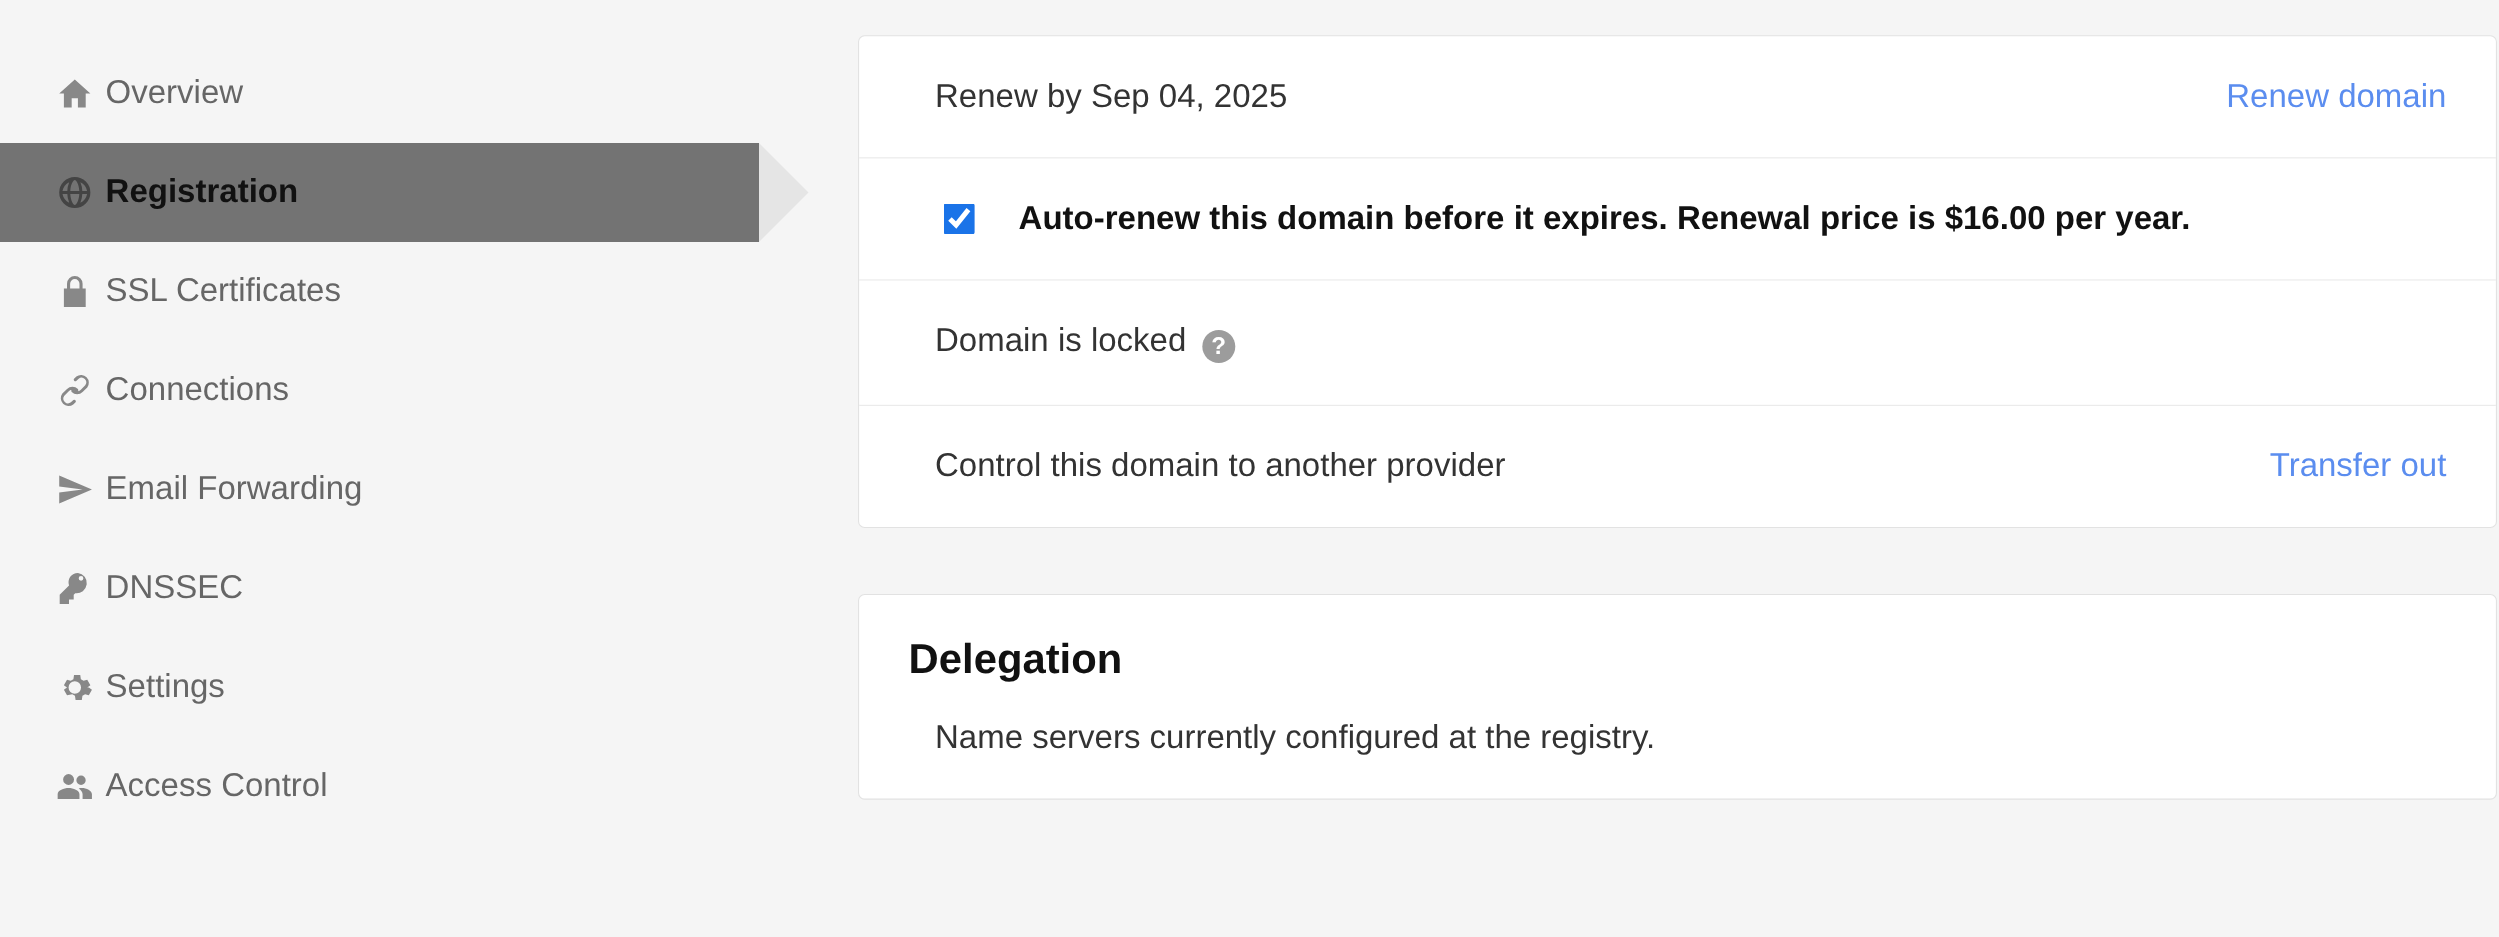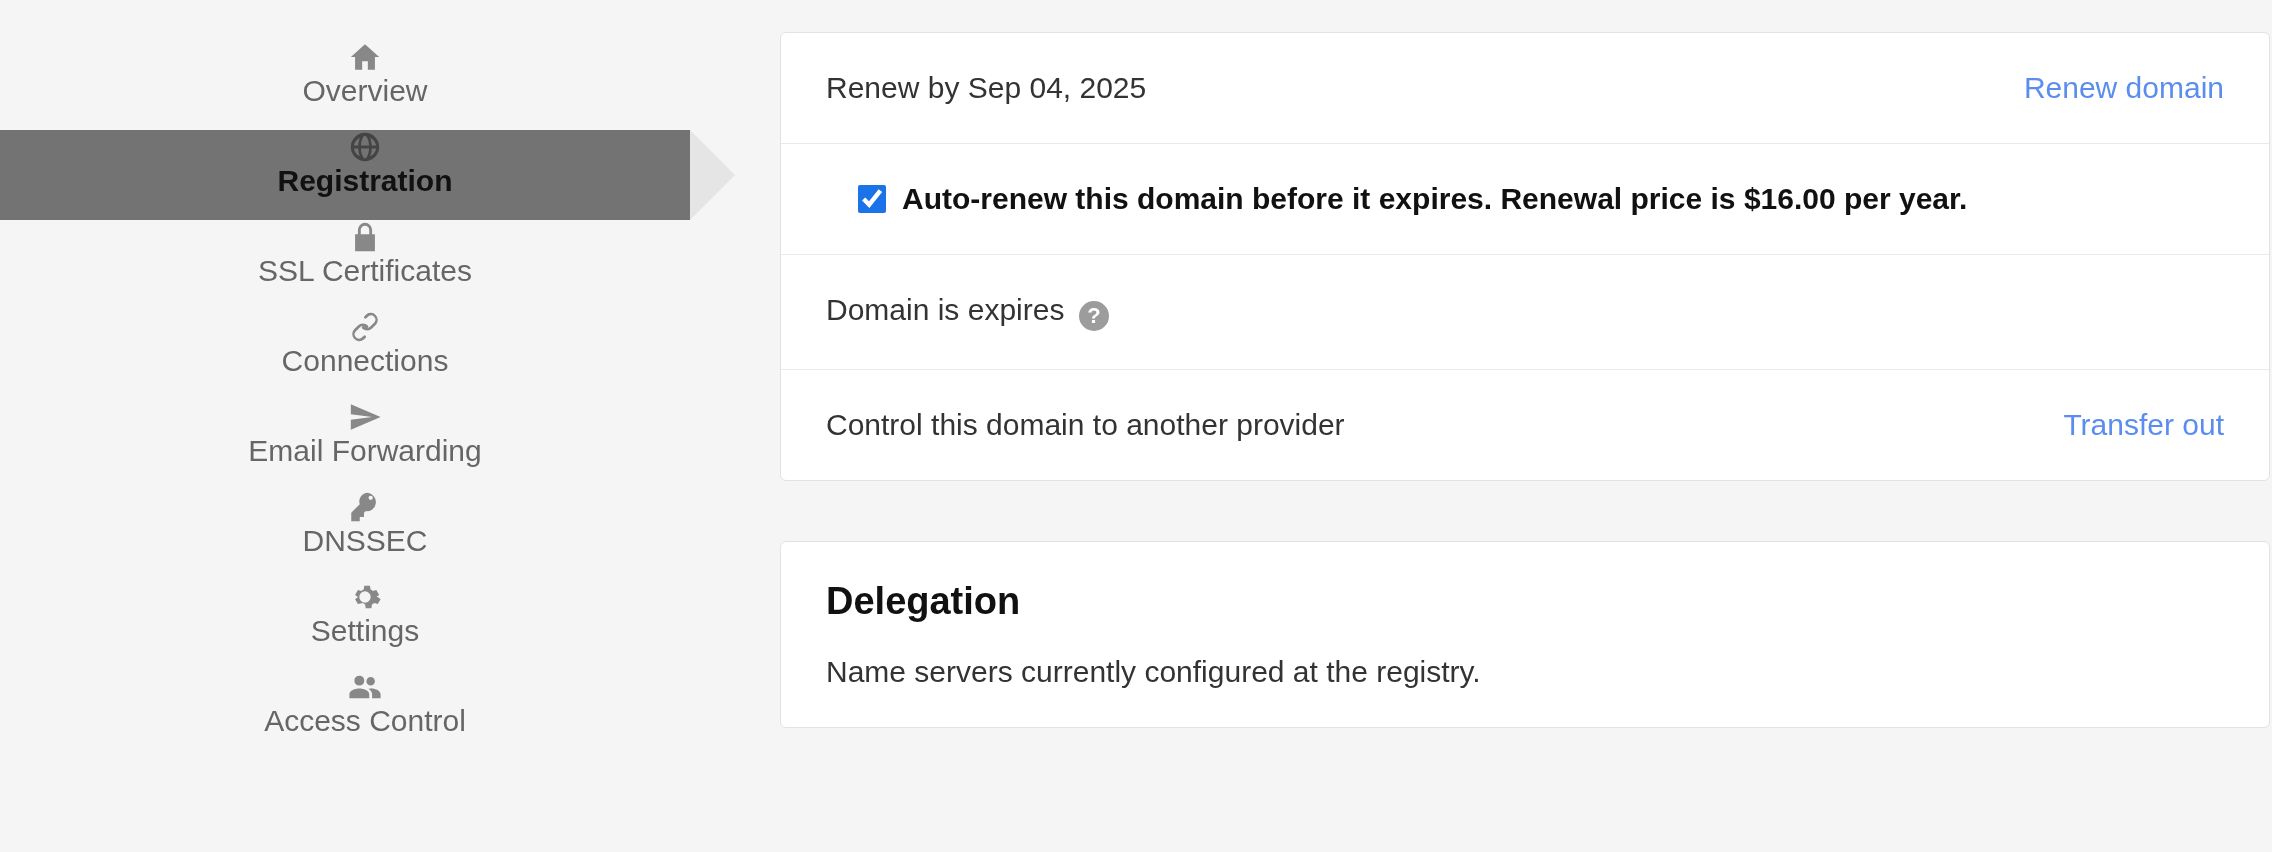--- a/index.html
+++ b/index.html
@@ -23,21 +23,20 @@
   }
   .nav-item {
     position: relative;
     display: flex;
     align-items: center;
     height: 90px;
     padding-left: 40px;
     cursor: pointer;
     color: #666;
     font-size: 30px;
-    flex-direction: column;
   }
   .nav-item .icon-slot {
     width: 56px;
     display: flex;
     justify-content: center;
     flex-shrink: 0;
   }
   .nav-item .icon-slot svg {
     width: 34px;
     height: 34px;
@@ -86,20 +85,21 @@
     margin-bottom: 32px;
   }
   .row {
     display: flex;
     justify-content: space-between;
     align-items: center;
   }
   .body-text {
     font-size: 30px;
     color: #333;
+    margin-left: 24px;
   }
   .link {
     font-size: 30px;
     font-weight: 400;
     color: #5b8def;
     cursor: pointer;
   }
   .checkbox-row {
     display: flex;
     align-items: center;
@@ -240,21 +240,21 @@
       </div>
 
       <div class="card-section">
         <label class="checkbox-row">
           <input type="checkbox" class="chk" checked="" style="">
           <span class="body-text bold">Auto-renew this domain before it expires. Renewal price is $16.00 per year.</span>
         </label>
       </div>
 
       <div class="card-section">
-        <span class="body-text">Domain is expires</span>
+        <span class="body-text">Domain is locked</span>
         <span class="help-badge">?</span>
       </div>
 
       <div class="card-section">
         <div class="row">
           <span class="body-text">Control this domain to another provider</span>
           <a class="link">Transfer out</a>
         </div>
       </div>
     </section>

